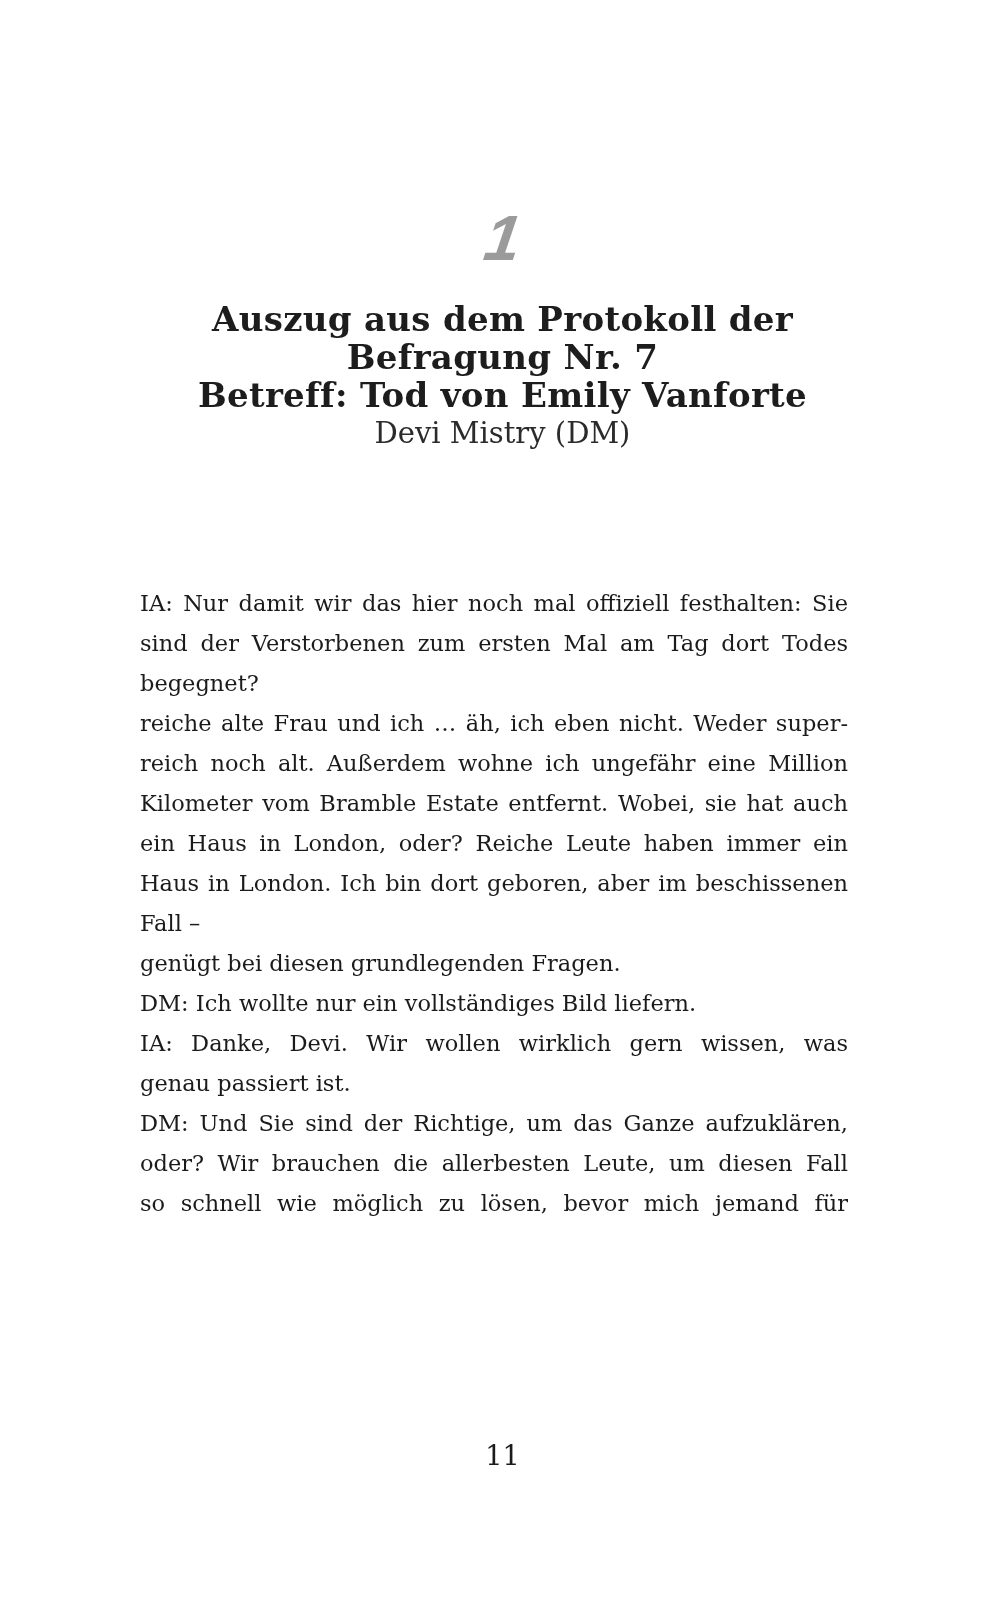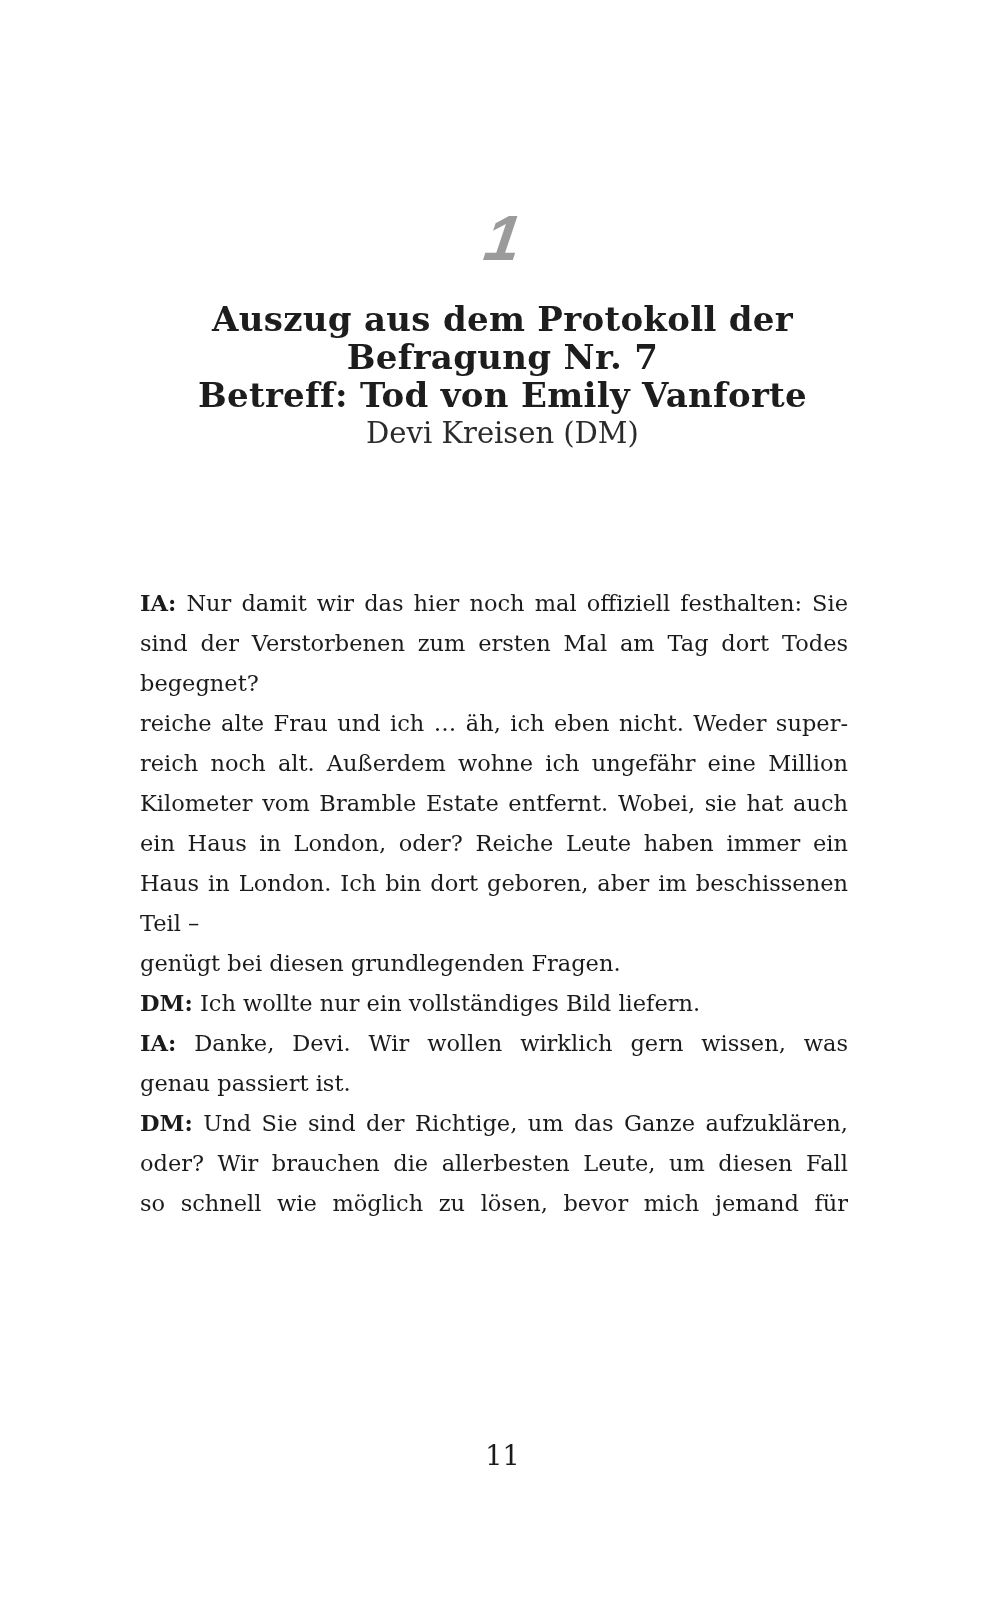--- a/index.html
+++ b/index.html
@@ -70,21 +70,21 @@
     text-align: justify;
     text-align-last: justify;
   }
   .jl::after {
     content: "";
     display: inline-block;
     width: 100%;
     height: 0;
   }
   .speaker {
-    font-weight: 700;
+    font-weight: 400;
   }
   .page-number {
     position: absolute;
     top: 1440px;
     left: 0;
     width: 100%;
     text-align: center;
     font-size: 27px;
     color: #1b1b1b;
   }
@@ -95,33 +95,33 @@
 <div class="page">
 
   <div class="chapter-number">
     <span>1</span>
   </div>
 
   <div class="heading">
     <div class="title-line">Auszug aus dem Protokoll der</div>
     <div class="title-line">Befragung Nr. 7</div>
     <div class="title-line">Betreff: Tod von Emily Vanforte</div>
-    <div class="subtitle-line">Devi Kreisen (DM)</div>
+    <div class="subtitle-line">Devi Mistry (DM)</div>
   </div>
 
   <div class="transcript" id="transcript">
       <div class="line jl"><b class="speaker">IA:</b> Nur damit wir das hier noch mal offiziell festhalten: Sie</div>
       <div class="line jl">sind der Verstorbenen zum ersten Mal am Tag dort Todes</div>
       <div class="line">begegnet?</div>
       <div class="line jl">reiche alte Frau und ich … äh, ich eben nicht. Weder super-</div>
       <div class="line jl">reich noch alt. Außerdem wohne ich ungefähr eine Million</div>
       <div class="line jl">Kilometer vom Bramble Estate entfernt. Wobei, sie hat auch</div>
       <div class="line jl">ein Haus in London, oder? Reiche Leute haben immer ein</div>
       <div class="line jl">Haus in London. Ich bin dort geboren, aber im beschissenen</div>
-      <div class="line">Teil –</div>
+      <div class="line">Fall –</div>
       <div class="line">genügt bei diesen grundlegenden Fragen.</div>
       <div class="line"><b class="speaker">DM:</b> Ich wollte nur ein vollständiges Bild liefern.</div>
       <div class="line jl"><b class="speaker">IA:</b> Danke, Devi. Wir wollen wirklich gern wissen, was</div>
       <div class="line">genau passiert ist.</div>
       <div class="line jl"><b class="speaker">DM:</b> Und Sie sind der Richtige, um das Ganze aufzuklären,</div>
       <div class="line jl">oder? Wir brauchen die allerbesten Leute, um diesen Fall</div>
       <div class="line jl">so schnell wie möglich zu lösen, bevor mich jemand für</div>
     </div>
 
   <div class="page-number">11</div>

